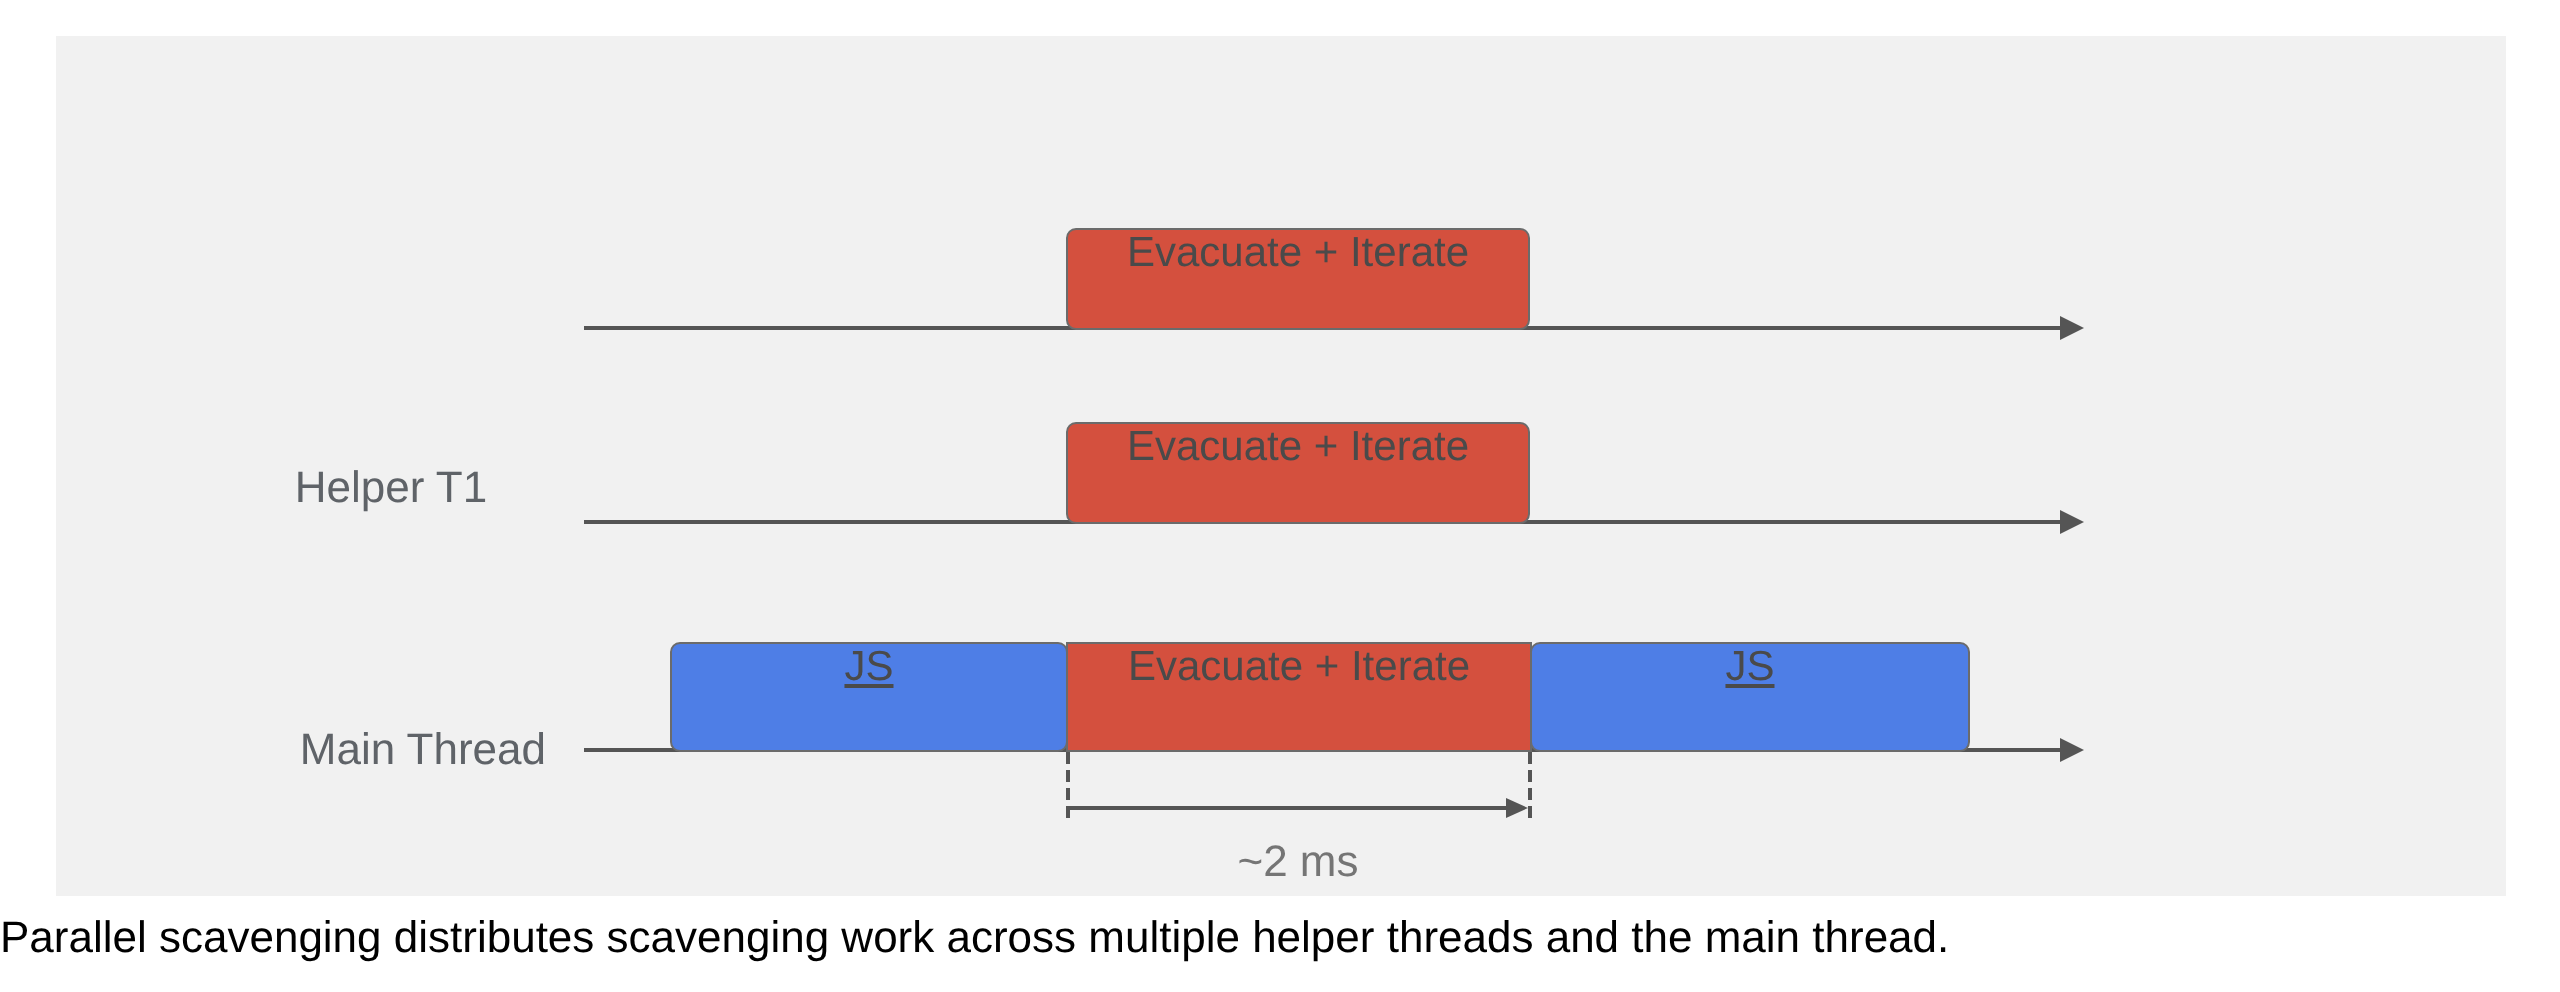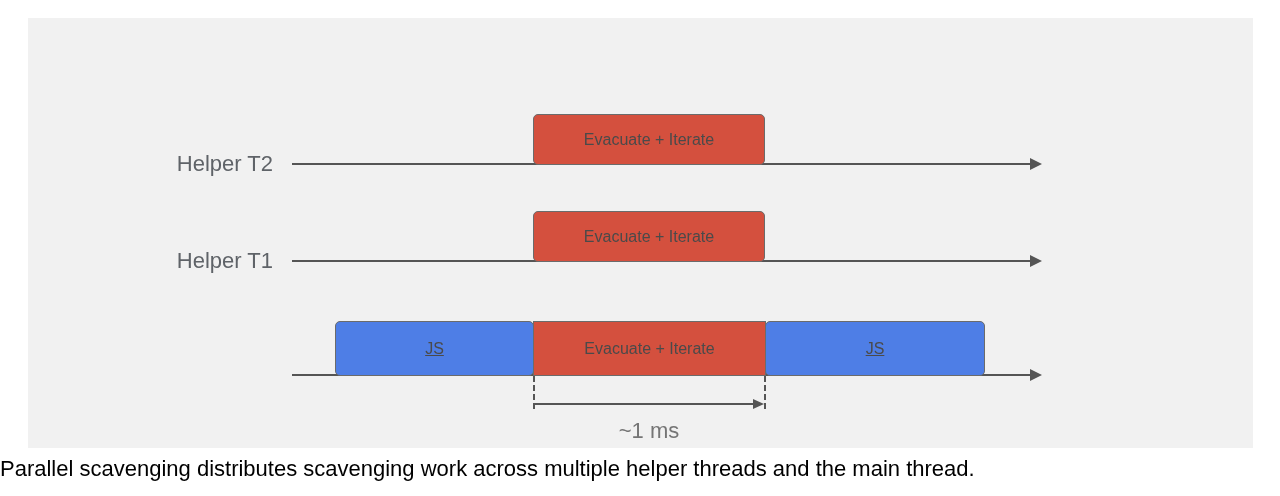--- a/index.html
+++ b/index.html
@@ -18,42 +18,42 @@
   html,body{width:1280px;height:496px;background:var(--page-bg);overflow:hidden;}
   body{font-family:"Liberation Sans","DejaVu Sans",sans-serif;position:relative;}
   .page{position:absolute;left:0;top:0;width:1280px;height:496px;background:var(--page-bg);}
   .panel{position:absolute;left:28px;top:18px;width:1225px;height:430px;background:var(--panel-bg);}
 
   .row-label{
     position:absolute;left:90px;width:155px;height:28px;line-height:28px;
     text-align:right;font-size:22px;color:var(--label-text);white-space:nowrap;
   }
   .label-t2{top:132px;}
-  .label-t1{top:229px;}
+  .label-t1{top:212px;text-align:center;}
   .label-main{top:343px;}
 
   .timeline{position:absolute;left:264px;width:740px;height:2px;background:var(--line);}
   .tl-t2{top:145px;}
   .tl-t1{top:242px;}
   .tl-main{top:356px;}
 
   .arrowhead{
     position:absolute;width:0;height:0;
     border-left:12px solid var(--line);
     border-top:6px solid transparent;
     border-bottom:6px solid transparent;
   }
   .ah-t2{left:1002px;top:140px;}
   .ah-t1{left:1002px;top:237px;}
   .ah-main{left:1002px;top:351px;}
 
   .block{
     position:absolute;border:1.5px solid var(--box-border);border-radius:5px;
-    display:flex;align-items:center;justify-content:center;
-    font-size:16px;color:var(--box-text);white-space:nowrap;
+    display:flex;justify-content:center;
+    font-size:21px;color:var(--box-text);white-space:nowrap;
   }
   .block.red{background:var(--red);}
   .block.blue{background:var(--blue);text-decoration:underline;}
 
   .blk-t2{left:505px;top:96px;width:232px;height:51px;}
   .blk-t1{left:505px;top:193px;width:232px;height:51px;}
   .blk-js1{left:307px;top:303px;width:199px;height:55px;}
   .blk-main-scav{left:505px;top:303px;width:233px;height:55px;border-radius:0;}
   .blk-js2{left:737px;top:303px;width:220px;height:55px;}
 
@@ -80,48 +80,48 @@
     position:absolute;left:0;top:454px;width:1280px;height:30px;line-height:30px;
     text-align:left;font-size:22px;color:var(--caption-text);white-space:nowrap;
   }
 </style>
 </head>
 <body>
 
 <div class="page">
   <div class="panel">
 
-    <div class="row-label label-t2">Helper T2</div>
     <div class="timeline tl-t2"></div>
     <div class="arrowhead ah-t2"></div>
     <div class="block red blk-t2">
       <span>Evacuate + Iterate</span>
     </div>
 
     <div class="row-label label-t1">Helper T1</div>
     <div class="timeline tl-t1"></div>
     <div class="arrowhead ah-t1"></div>
     <div class="block red blk-t1">
       <span>Evacuate + Iterate</span>
     </div>
 
+    <div class="row-label label-main">Main Thread</div>
     <div class="timeline tl-main"></div>
     <div class="arrowhead ah-main"></div>
     <div class="block blue blk-js1">
       <span>JS</span>
     </div>
     <div class="block red blk-main-scav">
       <span>Evacuate + Iterate</span>
     </div>
     <div class="block blue blk-js2">
       <span>JS</span>
     </div>
 
     <div class="dash-v dash-left"></div>
     <div class="dash-v dash-right"></div>
     <div class="measure-line"></div>
     <div class="measure-ah"></div>
-    <div class="measure-label">~1 ms</div>
+    <div class="measure-label">~2 ms</div>
 
   </div>
 
   <div class="caption">Parallel scavenging distributes scavenging work across multiple helper threads and the main thread.</div>
 </div>
 
 </body></html>

